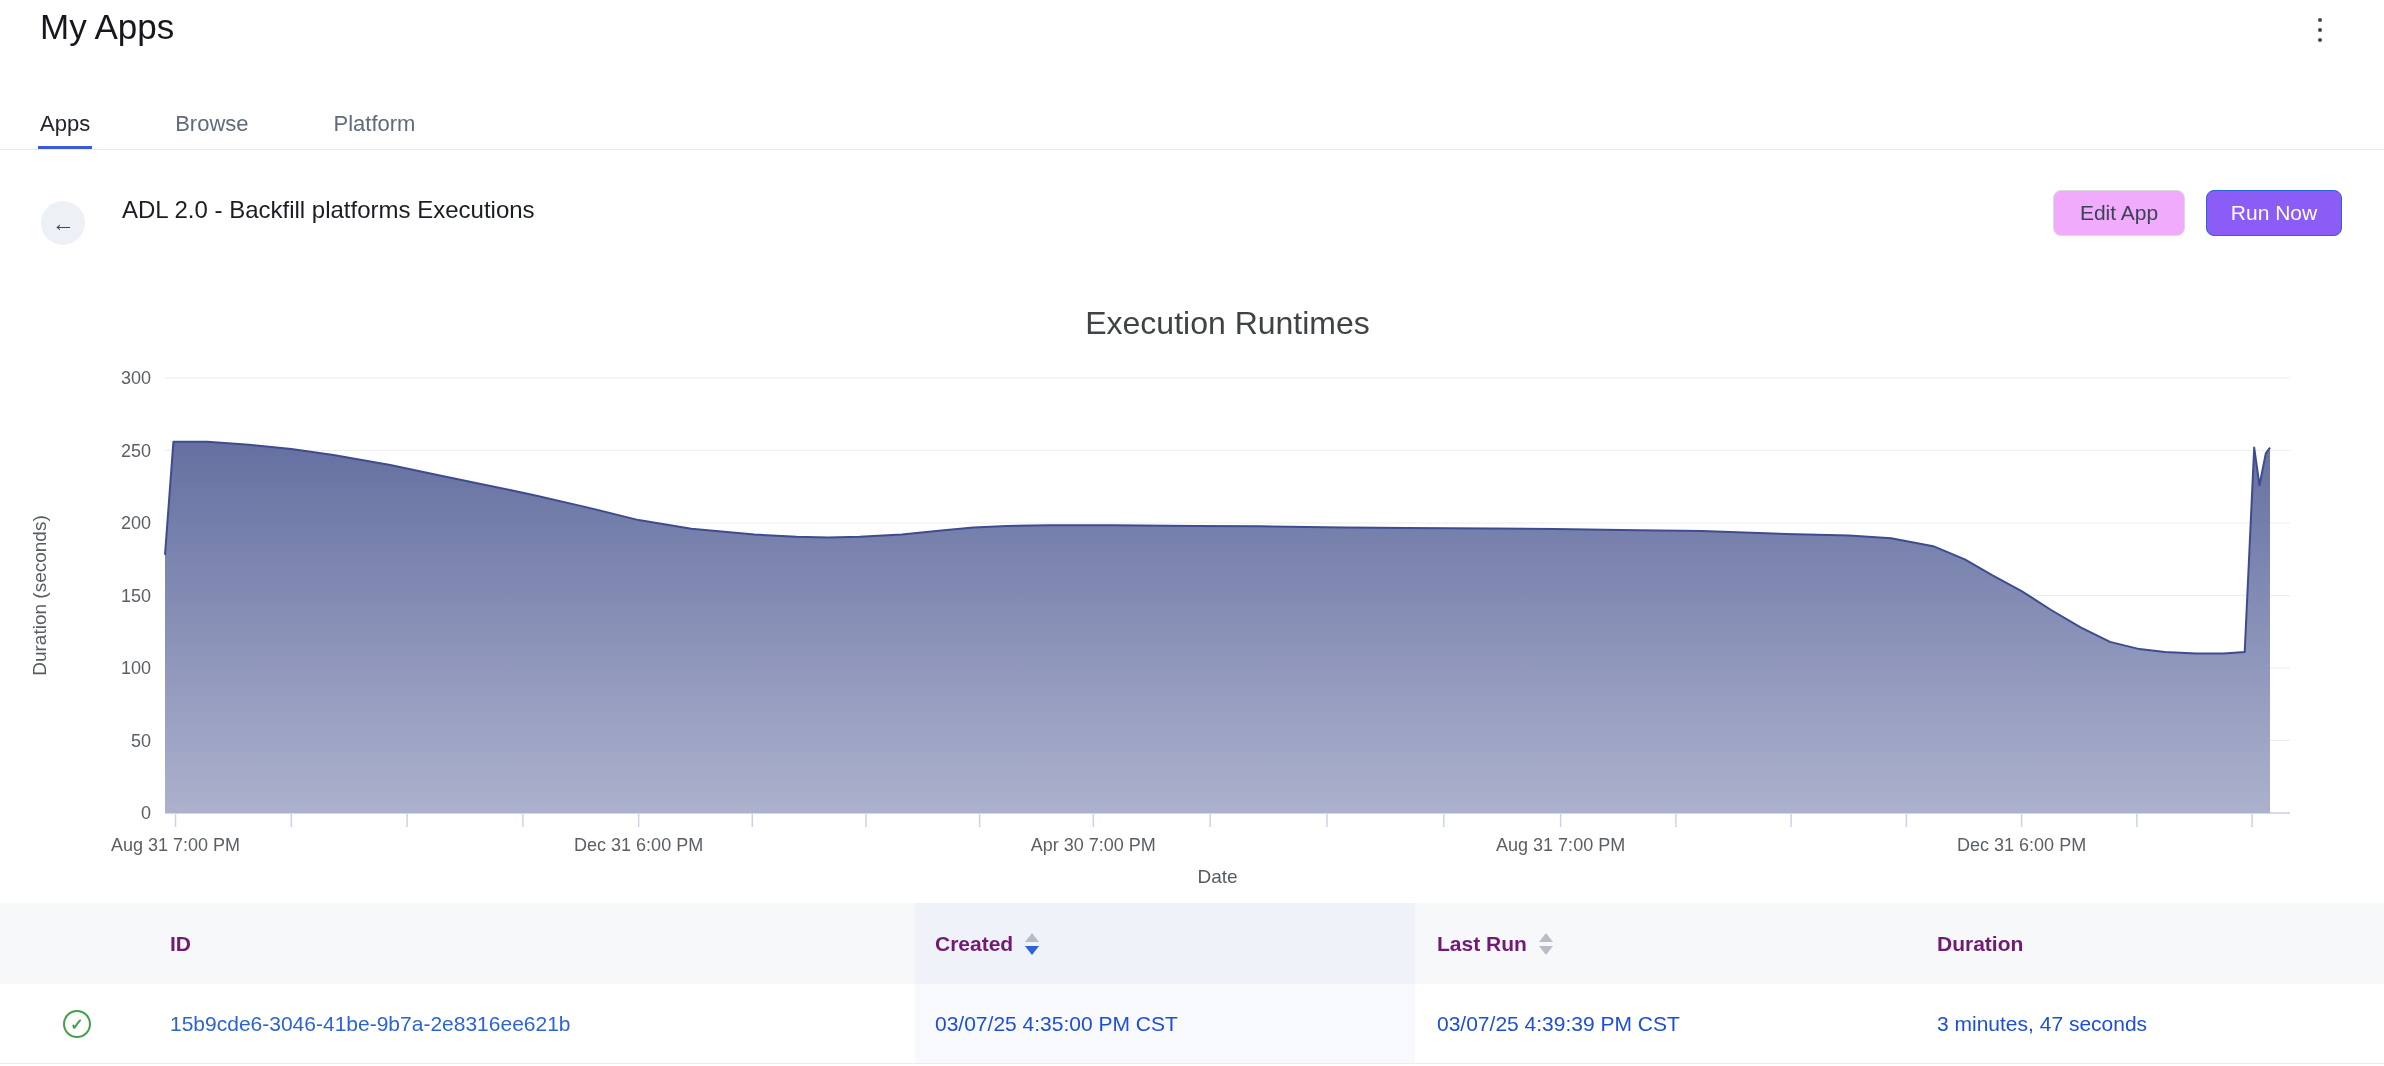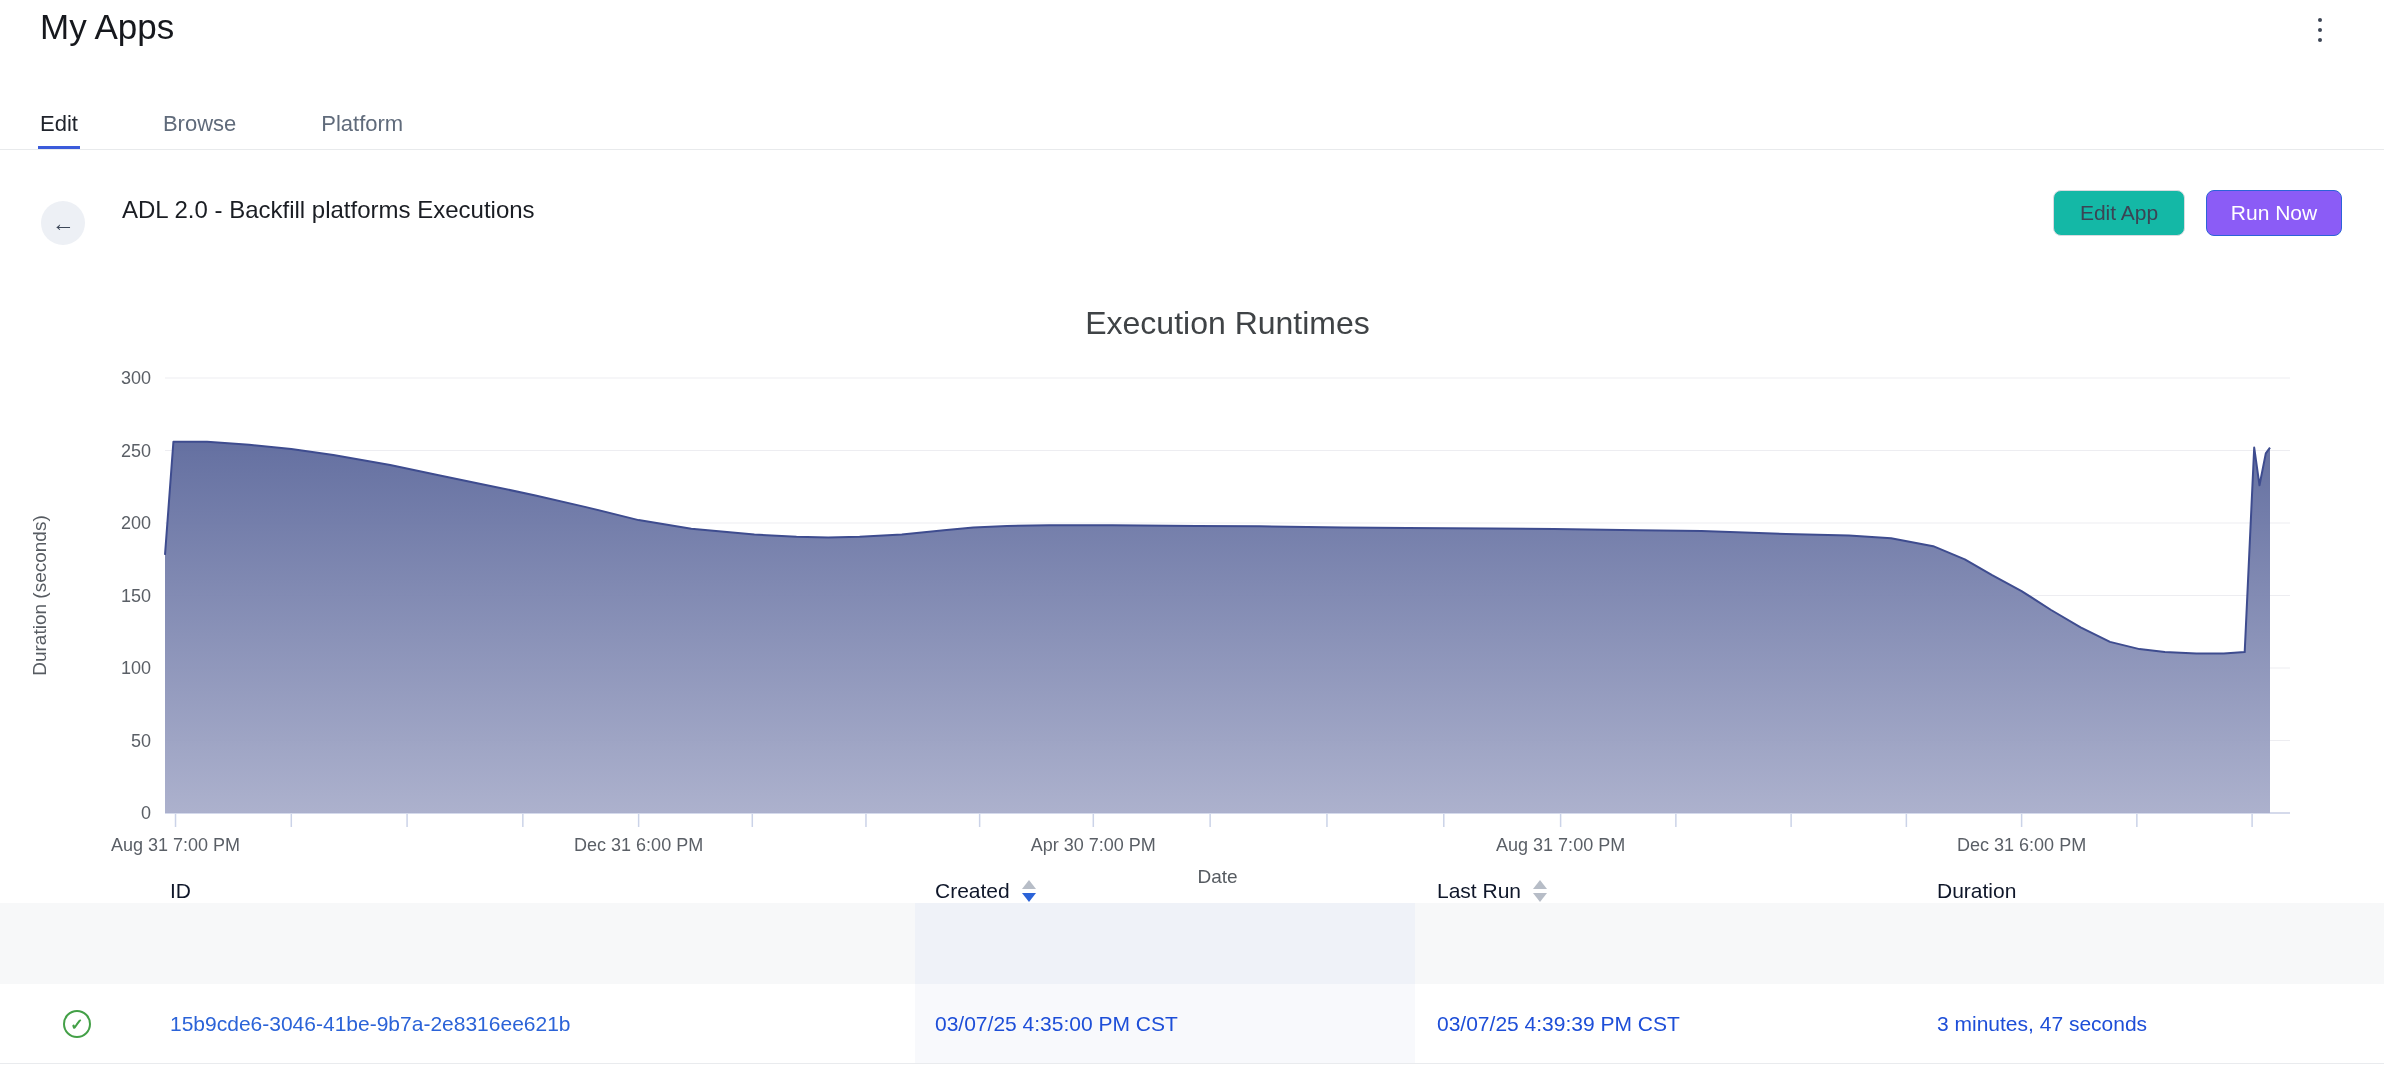--- a/index.html
+++ b/index.html
@@ -19,32 +19,32 @@
   .tab{font-size:22px;line-height:50px;color:#606b7b;position:relative;cursor:pointer;white-space:nowrap;}
   .tab.active{color:#20242c;}
   .tab.active::after{content:"";position:absolute;left:-2px;right:-2px;bottom:0;height:3px;background:#3b5bdb;}
   .tabbar-line{left:0;top:149px;width:2384px;height:1px;background:#e8eaec;}
 
   
   .back-btn{left:41px;top:201px;width:44px;height:44px;border-radius:50%;background:#edf0f5;
     display:flex;align-items:center;justify-content:center;font-size:23px;color:#3c4757;cursor:pointer;}
   .app-titles{left:122px;top:192px;font-size:24px;line-height:36px;color:#1a1d23;}
   .btn{height:46px;border-radius:8px;font-size:21px;display:flex;align-items:center;justify-content:center;cursor:pointer;box-sizing:border-box;font-weight:500;}
-  .btn-secondary{left:2053px;top:190px;width:132px;background:#14b8a6;border:1px solid #d8dbe0;color:#3b4454;}
+  .btn-secondary{left:2053px;top:190px;width:132px;background:#f0abfc;border:1px solid #d8dbe0;color:#3b4454;}
   .btn-primary{left:2206px;top:190px;width:136px;background:#8b5cf6;border:1px solid #2c63d8;color:#fff;}
 
   
   .chart-title{left:165px;top:305px;width:2125px;text-align:center;font-size:32px;color:#3f4346;}
   #chart-svg{left:0;top:290px;}
   #chart-svg text{font-family:"Liberation Sans",sans-serif;}
 
   
   .thead{left:0;top:903px;width:2384px;height:81px;background:#f7f8f9;}
   .thead-hl{left:915px;top:903px;width:500px;height:81px;background:#eff2f8;}
-  .th{top:850px;height:81px;line-height:81px;font-size:21px;font-weight:400;color:#0f172a;display:flex;align-items:center;cursor:pointer;}
+  .th{top:903px;height:81px;line-height:81px;font-size:21px;font-weight:700;color:#701a75;display:flex;align-items:center;cursor:pointer;}
   .trow{left:0;top:984px;width:2384px;height:79px;background:#fff;border-bottom:1px solid #e9ebee;}
   .trow-hl{left:915px;top:984px;width:500px;height:79px;background:#f8f9fc;}
   .td{top:984px;height:79px;line-height:79px;font-size:21px;color:#1d4ed8;white-space:nowrap;}
   .td-link{color:#2b63d8;cursor:pointer;}
   .status-ok{left:63px;top:1010px;width:28px;height:28px;border-radius:50%;border:2px solid #43a047;box-sizing:border-box;
     display:flex;align-items:center;justify-content:center;color:#43a047;font-size:16px;font-weight:700;}
   .sort{display:inline-flex;flex-direction:column;gap:4px;margin-left:12px;}
   .tri{width:0;height:0;border-left:7px solid transparent;border-right:7px solid transparent;}
   .tri.up{border-bottom:9px solid #b7bdc7;}
   .tri.down{border-top:9px solid #b7bdc7;}
@@ -57,21 +57,21 @@
 
   <div class="abs page-title">My Apps</div>
 
   <div class="abs kebab">
     <i></i>
     <i></i>
     <i></i>
   </div>
 
   <div class="abs tabs">
-    <div class="tab active">Edit</div>
+    <div class="tab active">Apps</div>
     <div class="tab">Browse</div>
     <div class="tab">Platform</div>
   </div>
   <div class="abs tabbar-line"></div>
 
   <div class="abs back-btn">
     <span>←</span>
   </div>
   <div class="abs app-titles">
     <div>ADL 2.0 - Backfill platforms Executions</div>

